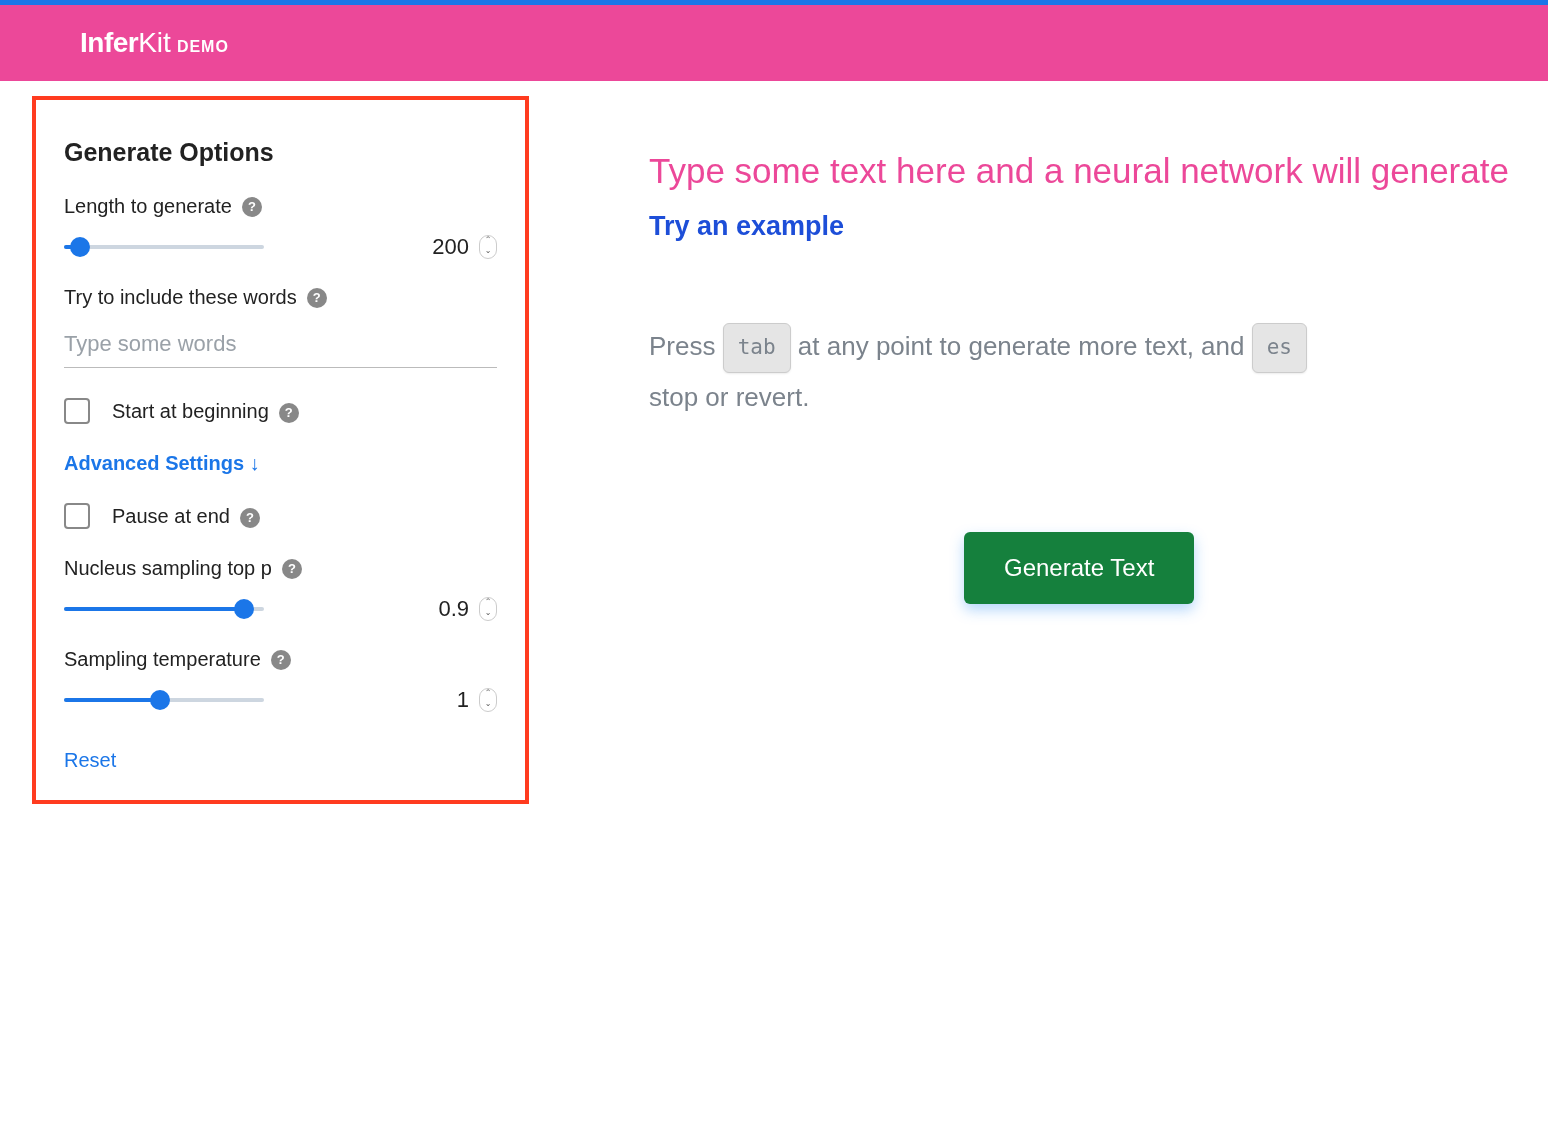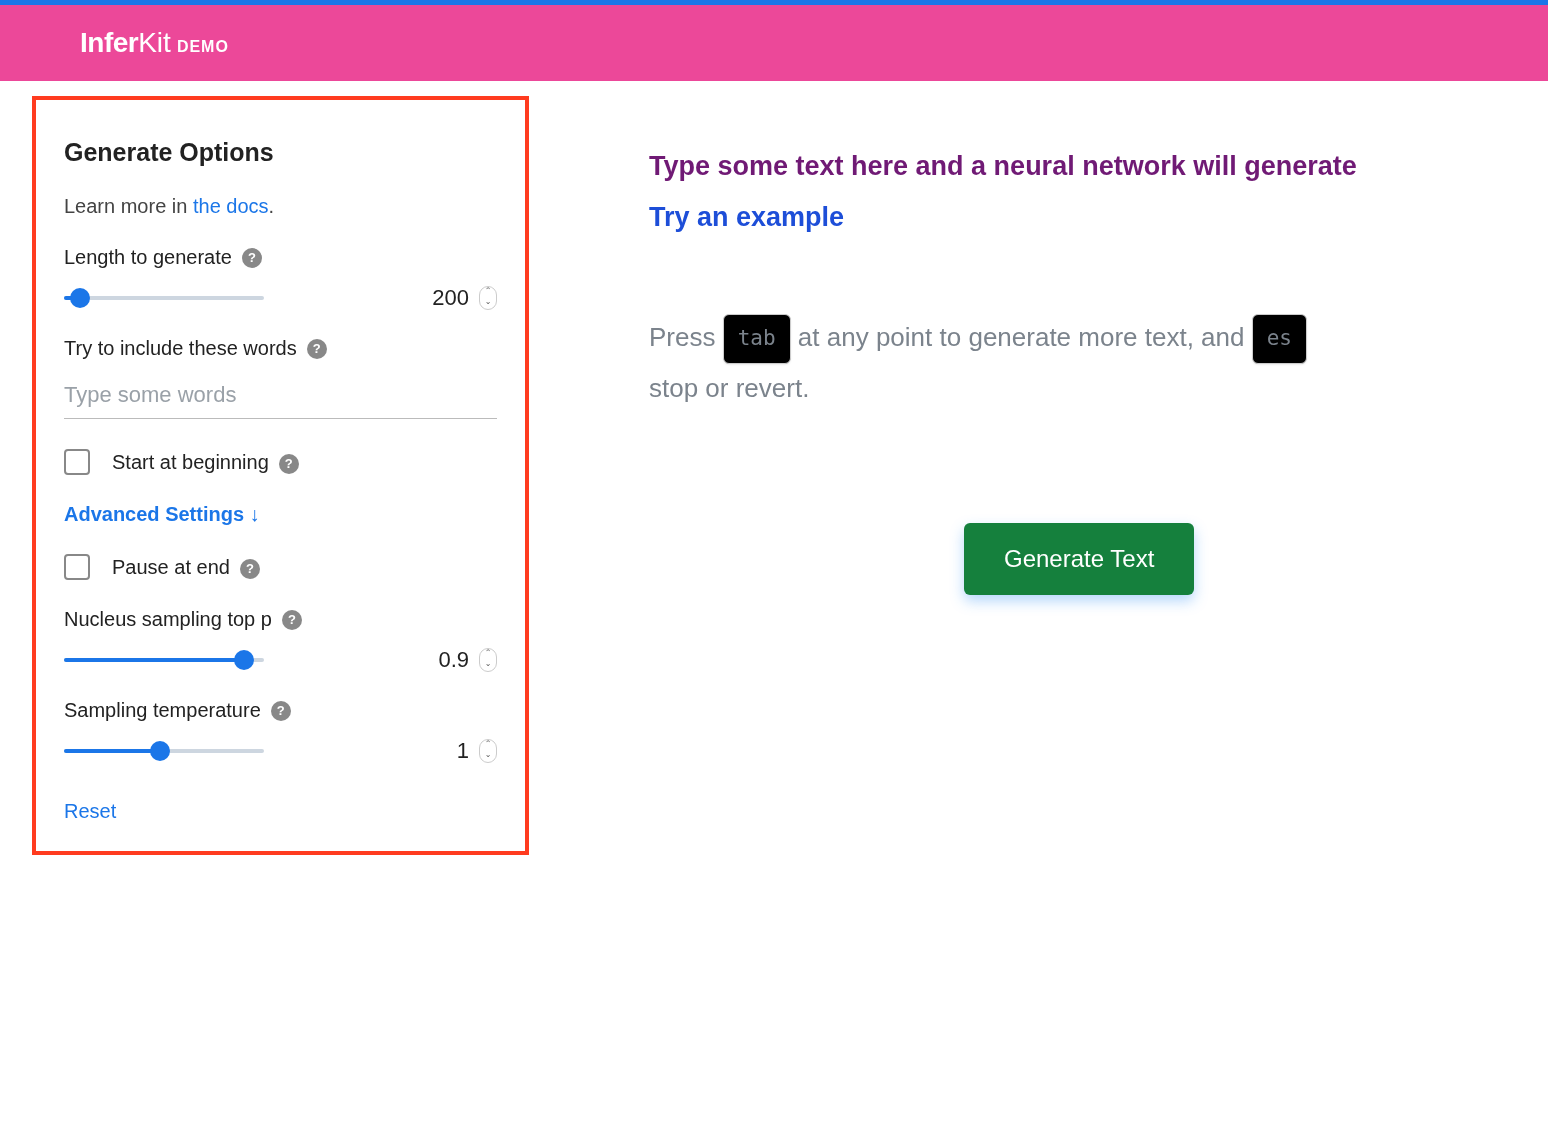--- a/index.html
+++ b/index.html
@@ -26,42 +26,39 @@
 .spinner { display: flex; flex-direction: column; border: 1px solid #ccc; border-radius: 10px; overflow: hidden; width: 18px; background:#fff; }
 .spinner-btn { height: 11px; font-size: 8px; line-height: 8px; text-align: center; cursor: pointer; color:#555; }
 .text-input { width: 100%; border: none; border-bottom: 1.5px solid #bbb; font-size: 22px; padding: 6px 0 10px 0; outline: none; color: #333; margin-bottom: 30px; }
 .text-input::placeholder { color: #9aa1a8; }
 .check-row { display: flex; align-items: center; gap: 22px; margin-bottom: 28px; }
 .checkbox { width: 26px; height: 26px; border: 2.5px solid #888; border-radius: 4px; cursor: pointer; }
 .check-label { font-size: 20px; color: #222; display: flex; align-items: flex-end; gap: 10px; }
 .adv-link { color: #1b76e8; font-size: 20px; font-weight: 600; cursor: pointer; margin-bottom: 28px; display: inline-block; }
 .reset-link { color: #1b76e8; font-size: 20px; cursor: pointer; display: inline-block; margin-top: 10px; }
 .content { flex: 1; padding: 70px 0 0 120px; overflow: hidden; }
-.editor-placeholder { font-size: 27px; color: #701a75; white-space: nowrap; font-weight: bold; }
+.editor-placeholder { font-size: 35px; color: #ec4899; white-space: nowrap; }
 .try-link { color: #1d4ed8; font-size: 27px; font-weight: 600; cursor: pointer; margin-top: 20px; display: inline-block; }
 .instructions { margin-top: 80px; font-size: 26px; color: #7b838c; line-height: 1.9; }
-.key { display: inline-block; border: 1px solid #ccc; border-radius: 6px; padding: 4px 14px; font-family: ui-monospace, Menlo, Consolas, monospace; font-size: 21px; color: #7b838c; background: #000000; box-shadow: 0 1px 2px rgba(0,0,0,0.08); vertical-align: middle; }
+.key { display: inline-block; border: 1px solid #ccc; border-radius: 6px; padding: 4px 14px; font-family: ui-monospace, Menlo, Consolas, monospace; font-size: 21px; color: #7b838c; background: #e5e5e5; box-shadow: 0 1px 2px rgba(0,0,0,0.08); vertical-align: middle; }
 .generate-btn { margin-top: 110px; margin-left: 315px; background: #15803d; color: #fff; border: none; border-radius: 6px; padding: 22px 40px; font-size: 24px; cursor: pointer; box-shadow: 0 6px 14px rgba(42,141,245,0.35); }
 </style>
 </head>
 <body>
 
 <div class="topbar"></div>
 <div class="header">
   <span class="brand-bold">Infer</span>
     <span class="brand-light">Kit</span>
   <span class="brand-demo">DEMO</span>
 </div>
 
 <div class="main">
   <div class="sidebar">
     <h2 class="panel-title">Generate Options</h2>
-    <p class="learn">
-      <span>Learn more in </span><a href="#">the docs</a><span>.</span>
-    </p>
 
     <div class="field-label">
       <span>Length to generate</span>
       <span class="help-icon">?</span>
     </div>
     <div class="slider-row">
       <div class="slider">
         <div class="track"></div>
         <div class="fill" style="width:8%"></div>
         <div class="thumb" style="left:8%"></div>

